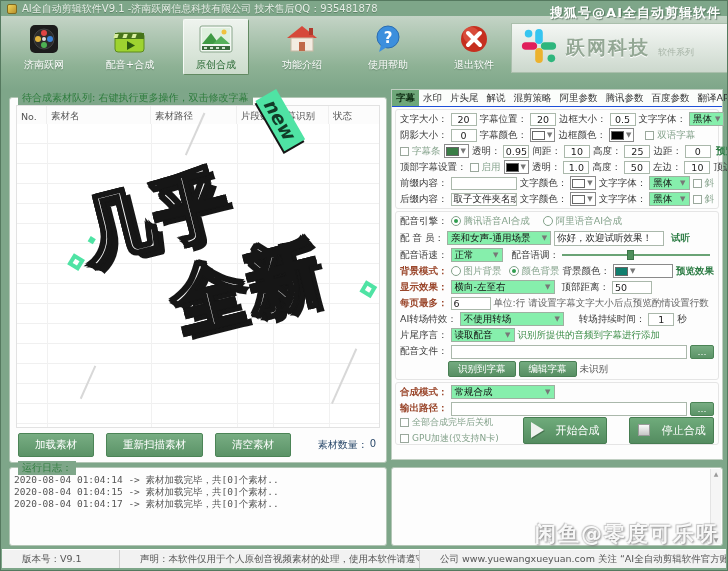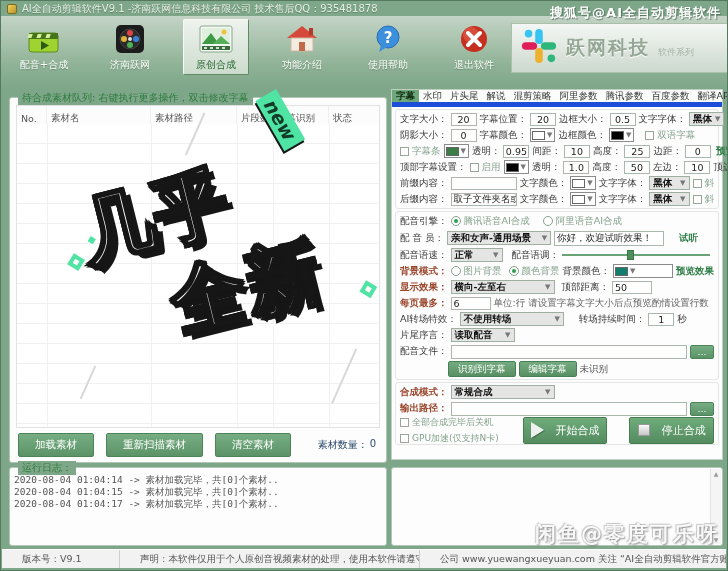--- a/index.html
+++ b/index.html
@@ -25,21 +25,21 @@
   .banner{position:absolute;top:22px;right:0;width:216px;height:50px;background:linear-gradient(#f4f7f4,#ccd8cd);border:1px solid #aabfac;border-right:none;display:flex;align-items:center;gap:8px;padding-left:8px;}
   .banner-title{font-size:19px;font-weight:bold;color:#93a794;letter-spacing:2px;text-shadow:0 1px 0 #fff;}
   .banner-sub{font-size:9px;color:#a8b5a8;margin-top:8px;}
 
   
   .grp{position:absolute;background:#fdfdfd;border:1px solid #b2c6b5;border-radius:3px;}
   .legend{position:absolute;top:-7px;left:8px;background:#7ea689;padding:0 4px;font-size:10px;color:#2f7d3e;white-space:nowrap;}
 
   
   .tbl{position:absolute;left:6px;top:7px;right:6px;bottom:34px;border:1px solid #e2e2e2;background:#fff;overflow:hidden;}
-  .thead{display:flex;height:26px;align-items:center;font-size:9.5px;color:#555;border-bottom:1px solid #ef4444;background:#fcfcfc;}
+  .thead{display:flex;height:26px;align-items:center;font-size:9.5px;color:#555;border-bottom:6px solid #ef4444;background:#fcfcfc;}
   .th{padding-left:4px;border-right:1px solid #efefef;height:100%;display:flex;align-items:center;}
   .tbody{position:absolute;left:0;right:0;top:18px;bottom:0;background:repeating-linear-gradient(to bottom,#ffffff 0 19px,#f0f0f0 19px 20px);}
   .colline{position:absolute;top:0;bottom:0;width:1px;background:#f1f1f1;}
 
   .queue-btns{position:absolute;left:8px;right:10px;bottom:5px;display:flex;align-items:center;gap:12px;}
   .gbtn{background:linear-gradient(#78ad83,#5b9367);border:1px solid #4b8456;color:#fff;font-size:10.5px;height:24px;display:flex;align-items:center;justify-content:center;border-radius:2px;padding:0 16px;cursor:pointer;white-space:nowrap;}
   .count{margin-left:auto;font-size:10px;color:#2c4a6b;display:flex;gap:2px;}
 
   
   .sticker{position:absolute;left:78px;top:118px;width:300px;height:310px;transform:rotate(-14deg);pointer-events:none;}
@@ -50,33 +50,33 @@
   .stk2{left:88px;top:134px;}
   .badge{position:absolute;left:208px;top:6px;background:#4fe3a4;color:#123b28;font-weight:800;font-style:italic;font-size:19px;padding:1px 7px;transform:rotate(74deg);box-shadow:2px 2px 0 #161616;}
   .dmd{position:absolute;background:#4fe3a4;transform:rotate(45deg);}
   .dmd.big{width:13px;height:13px;}
   .dmd.big::after{content:"";position:absolute;inset:4px;background:#fff;}
   .dmd.small{width:6px;height:6px;}
   .dline{position:absolute;width:2px;background:#d8d8d8;transform:rotate(38deg);}
 
   
   .rpanel{position:absolute;left:390px;top:88px;width:332px;height:371px;background:#fdfdfd;border:1px solid #c0cfc2;}
-  .tabs{display:flex;align-items:center;height:17px;font-size:9.5px;color:#333;background:#fbfdfb;border-bottom:5px solid #1d4ed8;}
+  .tabs{display:flex;align-items:center;height:17px;font-size:9.5px;color:#333;background:#fbfdfb;border-bottom:1px solid #1d4ed8;}
   .tab{padding:0 4px;height:100%;display:flex;align-items:center;cursor:pointer;white-space:nowrap;}
   .tab.active{background:#6ea779;color:#0e2b13;font-weight:bold;}
   .sec{border:1px solid #e5e5e5;border-radius:3px;margin:2px 3px;padding:1px 2px;}
   .row{display:flex;align-items:center;height:16px;padding:0 2px;gap:3px;font-size:9.5px;white-space:nowrap;}
   .lb{color:#3a3a3a;}
   .lb.red{color:#9a462b;font-weight:bold;}
   .lb.grn{color:#3e8e49;}
   .lb.muted{color:#84a28b;}
   .lnk{color:#2e7d46;font-weight:bold;cursor:pointer;}
   .inp{background:#fff;border:1px solid #aab8ab;height:13px;font-size:9.5px;display:flex;align-items:center;justify-content:center;min-width:26px;padding:0 2px;color:#222;}
   .inp.left{justify-content:flex-start;}
-  .dd{display:flex;align-items:center;background:#e5e5e5;border:1px solid #9fb0a1;height:14px;font-weight:bold;font-size:9.5px;color:#111;padding:0 3px;cursor:pointer;}
+  .dd{display:flex;align-items:center;background:#86efac;border:1px solid #9fb0a1;height:14px;font-weight:normal;font-size:9.5px;color:#111;padding:0 3px;cursor:pointer;}
   .dd .arr{margin-left:auto;color:#777;font-size:7px;padding-left:3px;}
   .cdd{display:flex;align-items:center;border:1px solid #8a8a8a;height:14px;padding:1px;background:#fff;gap:1px;cursor:pointer;}
   .swatch{width:13px;height:9px;border:1px solid #666;}
   .cdd .arr{color:#777;font-size:7px;padding:0 1px;}
   .cb{width:9px;height:9px;border:1px solid #9aa89c;background:#fff;flex:0 0 auto;cursor:pointer;}
   .rd{width:10px;height:10px;border:1px solid #84a28b;border-radius:50%;background:#fff;position:relative;flex:0 0 auto;cursor:pointer;}
   .rd.on::after{content:"";position:absolute;inset:2px;background:#2f9e4f;border-radius:50%;}
   .slider{position:relative;width:148px;height:12px;}
   .slider .track{position:absolute;left:0;right:0;top:5px;height:2px;background:#6aa375;}
   .slider .thumb{position:absolute;left:44%;top:1px;width:7px;height:10px;background:#4e8f5c;border:1px solid #3b7548;cursor:pointer;}
@@ -110,44 +110,44 @@
 
   <div class="titlebar">
     <div class="appicon"></div>
     <div class="ttext">AI全自动剪辑软件V9.1 -济南跃网信息科技有限公司 技术售后QQ：935481878</div>
   </div>
 
   <div class="toolbar">
     <div class="tb-items">
       <div class="tb-btn">
         <span class="ticon">
-          <svg width="34" height="30" viewBox="0 0 34 30">
-              <rect x="2" y="9" width="29" height="19" rx="3" fill="#9ed330" stroke="#5d8a1f"></rect>
-              <path d="M2 9 h29 v6 h-29 z" fill="#46741a"></path>
-              <rect x="5" y="10" width="4" height="4" fill="#d9efa0" transform="skewX(-18)"></rect>
-              <rect x="14" y="10" width="4" height="4" fill="#d9efa0" transform="skewX(-18)"></rect>
-              <rect x="23" y="10" width="4" height="4" fill="#d9efa0" transform="skewX(-18)"></rect>
-              <polygon points="14,17 14,26 22,21.5" fill="#2c5a10"></polygon>
-            </svg>
-        </span>
-        <span class="lbl">配音+合成</span>
-      </div>
-      <div class="tb-btn">
-        <span class="ticon">
           <svg width="32" height="30" viewBox="0 0 32 30">
               <rect x="2" y="1" width="28" height="28" rx="5" fill="#1c1c1c"></rect>
               <circle cx="16" cy="15" r="10" fill="#2b2b2b" stroke="#444"></circle>
               <circle cx="16" cy="9" r="3" fill="#e04444"></circle>
               <circle cx="22" cy="15" r="3" fill="#3b82d6"></circle>
               <circle cx="16" cy="21" r="3" fill="#4db052"></circle>
               <circle cx="10" cy="15" r="3" fill="#e0b23c"></circle>
               <circle cx="16" cy="15" r="2" fill="#ddd"></circle>
             </svg>
         </span>
         <span class="lbl">济南跃网</span>
+      </div>
+      <div class="tb-btn">
+        <span class="ticon">
+          <svg width="34" height="30" viewBox="0 0 34 30">
+              <rect x="2" y="9" width="29" height="19" rx="3" fill="#9ed330" stroke="#5d8a1f"></rect>
+              <path d="M2 9 h29 v6 h-29 z" fill="#46741a"></path>
+              <rect x="5" y="10" width="4" height="4" fill="#d9efa0" transform="skewX(-18)"></rect>
+              <rect x="14" y="10" width="4" height="4" fill="#d9efa0" transform="skewX(-18)"></rect>
+              <rect x="23" y="10" width="4" height="4" fill="#d9efa0" transform="skewX(-18)"></rect>
+              <polygon points="14,17 14,26 22,21.5" fill="#2c5a10"></polygon>
+            </svg>
+        </span>
+        <span class="lbl">配音+合成</span>
       </div>
       <div class="tb-btn active">
         <span class="ticon">
           <svg width="36" height="30" viewBox="0 0 36 30">
               <rect x="2" y="2" width="32" height="26" rx="2" fill="#f2f8f2" stroke="#8aa68c"></rect>
               <rect x="4" y="4" width="28" height="16" fill="#dff0df"></rect>
               <polygon points="4,20 13,9 21,20" fill="#3f9a44"></polygon>
               <polygon points="15,20 23,12 32,20" fill="#56b05a"></polygon>
               <circle cx="26" cy="8" r="2.5" fill="#f0c23e"></circle>
               <rect x="4" y="22" width="28" height="4" fill="#3a6b3d"></rect>
@@ -370,21 +370,21 @@
         <span class="rd" style="margin-left:10px"></span>
         <span class="lb muted">阿里语音AI合成</span>
       </div>
       <div class="row" style="height:18px">
         <span class="lb">配 音 员：</span>
         <span class="dd" style="width:104px">
             <span>亲和女声-通用场景</span>
             <span class="arr">▼</span>
           </span>
         <span class="inp left" style="width:110px;height:15px">你好，欢迎试听效果！</span>
-        <span class="lnk" style="margin-left:12px">试听</span>
+        <span class="lnk" style="margin-left:4px">试听</span>
       </div>
       <div class="row">
         <span class="lb">配音语速：</span>
         <span class="dd" style="width:52px">
             <span>正常</span>
             <span class="arr">▼</span>
           </span>
         <span class="lb" style="margin-left:6px">配音语调：</span>
         <span class="slider">
             <span class="track"></span>
@@ -427,20 +427,21 @@
         <span class="lb" style="margin-left:12px">转场持续时间：</span>
         <span class="inp">1</span>
         <span class="lb">秒</span>
       </div>
       <div class="row">
         <span class="lb">片尾序言：</span>
         <span class="dd" style="width:64px">
             <span>读取配音</span>
             <span class="arr">▼</span>
           </span>
+        <span class="lb grn">识别所提供的音频到字幕进行添加</span>
       </div>
       <div class="row" style="height:17px">
         <span class="lb">配音文件：</span>
         <span class="inp left" style="flex:1;height:14px"></span>
         <span class="browse">…</span>
       </div>
       <div class="row" style="height:18px;padding-left:50px;">
         <span class="gbtn-sm">识别到字幕</span>
         <span class="gbtn-sm">编辑字幕</span>
         <span class="lb" style="color:#555">未识别</span>

